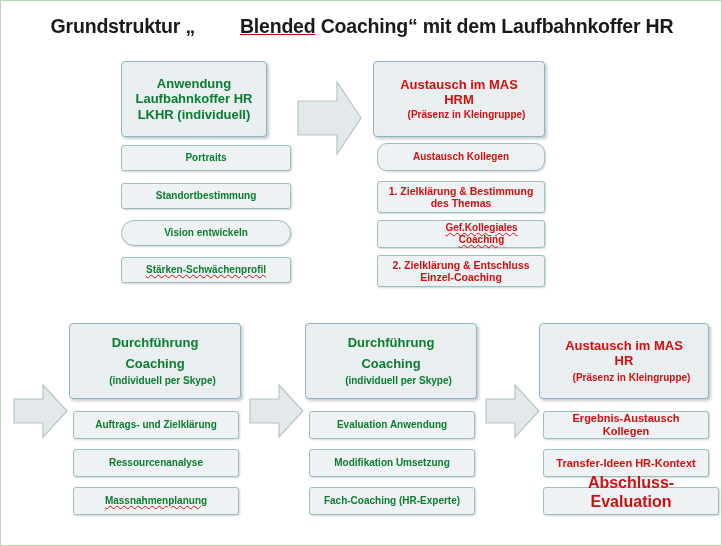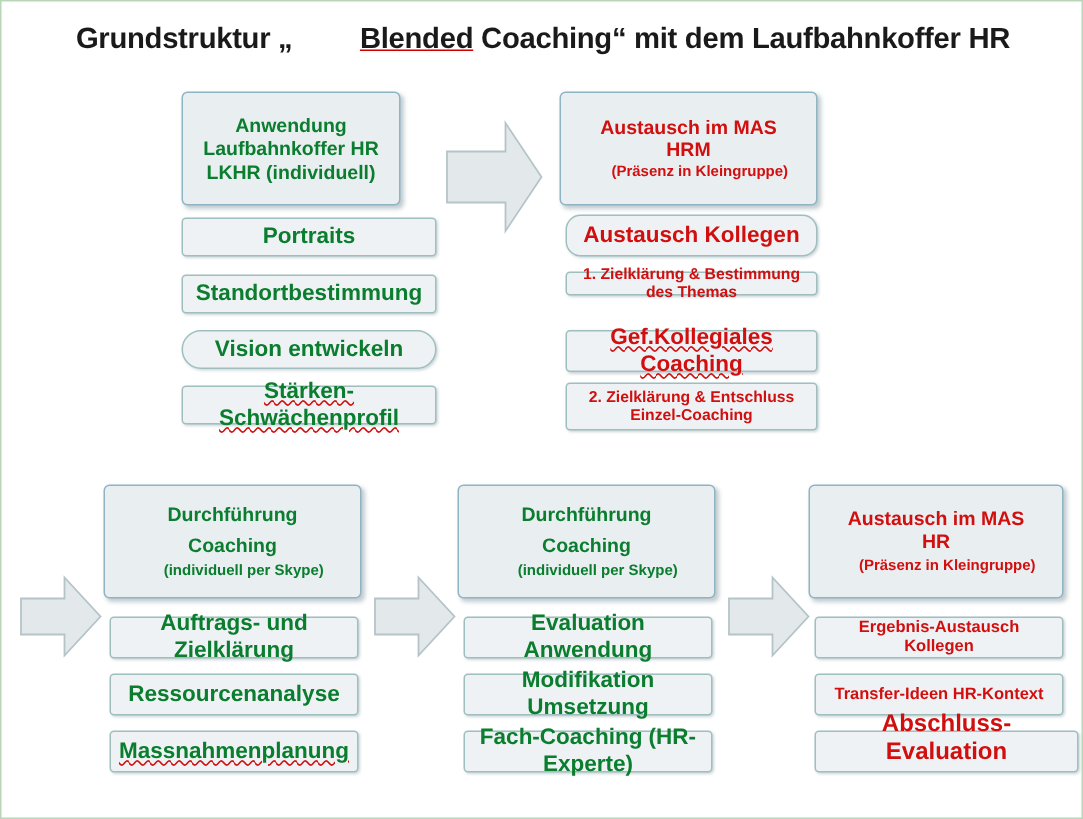--- a/index.html
+++ b/index.html
@@ -59,21 +59,21 @@
     border: 1px solid #8fb4c4;
     border-radius: 4px;
     box-shadow: 2px 2px 3px rgba(120,140,150,0.45);
     flex-direction: column;
   }
   .hdr .l1 { display:block; }
   .green { color: #0a7d2e; }
   .red   { color: #d10f0f; }
   .small { font-size: 10px; padding-left: 15px; }
   .item {
-    font-size: 15px;
+    font-size: 10px;
     box-shadow: 1px 1px 2px rgba(130,150,160,0.4);
   }
   .item .u-red {
     text-decoration: underline;
     text-decoration-color: #d10f0f;
     text-decoration-style: wavy;
     text-decoration-thickness: 1px;
   }
 
   
@@ -118,24 +118,24 @@
 
   <div class="box hdr" style="left:372px; top:60px; width:172px; height:76px; font-size:13px;">
     <span class="l1 red">Austausch im MAS</span>
     <span class="l1 red">HRM</span>
     <span class="l1 red small" style="margin-top:2px;">(Präsenz in Kleingruppe)</span>
   </div>
 
   <div class="box item red" style="left:376px; top:142px; width:168px; height:28px;border-radius:10px;">
     <span>Austausch Kollegen</span>
   </div>
-  <div class="box item red" style="left:376px; top:180px; width:168px; height:16px; font-size:10.5px;">
+  <div class="box item red" style="left:376px; top:180px; width:168px; height:32px; font-size:10.5px;">
     <span>1. Zielklärung &amp; Bestimmung des Themas</span>
   </div>
-  <div class="box item red" style="left:376px; top:219px; width:168px; height:28px;">
+  <div class="box item red" style="left:376px; top:219px; width:168px; height:28px;padding-left:45px;">
     <span class="u-red">Gef.Kollegiales Coaching</span>
   </div>
   <div class="box item red" style="left:376px; top:254px; width:168px; height:32px; font-size:10.5px;">
     <span>2. Zielklärung &amp; Entschluss Einzel-Coaching</span>
   </div>
 
   <div class="arrow" style="left:12px; top:382px;">
     <svg width="56" height="56" viewBox="0 0 56 56">
       <polygon points="1,16 30,16 30,2 54,28 30,54 30,40 1,40" fill="#e3e8ea" stroke="#b4c4c8" stroke-width="1.2"></polygon>
     </svg>

